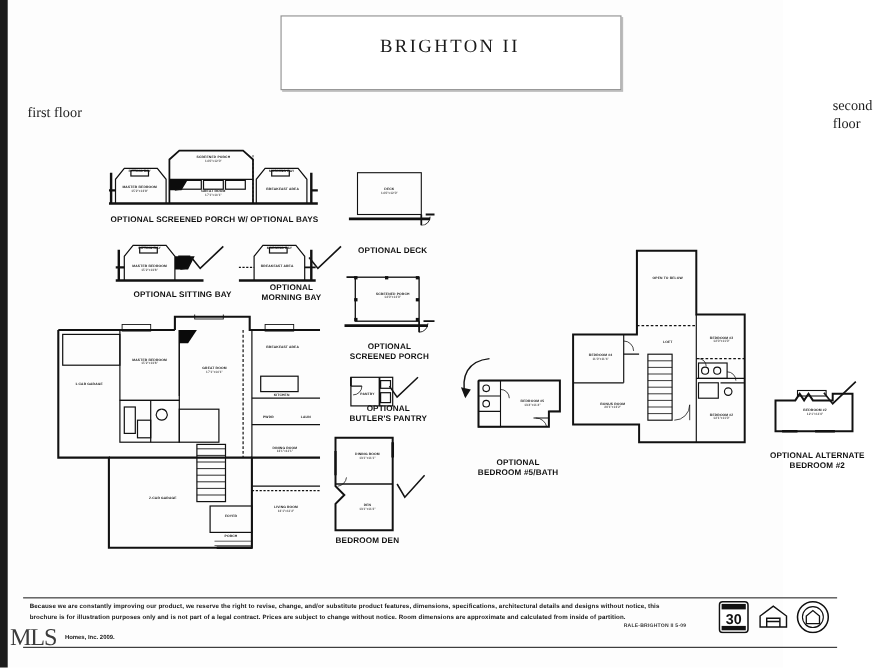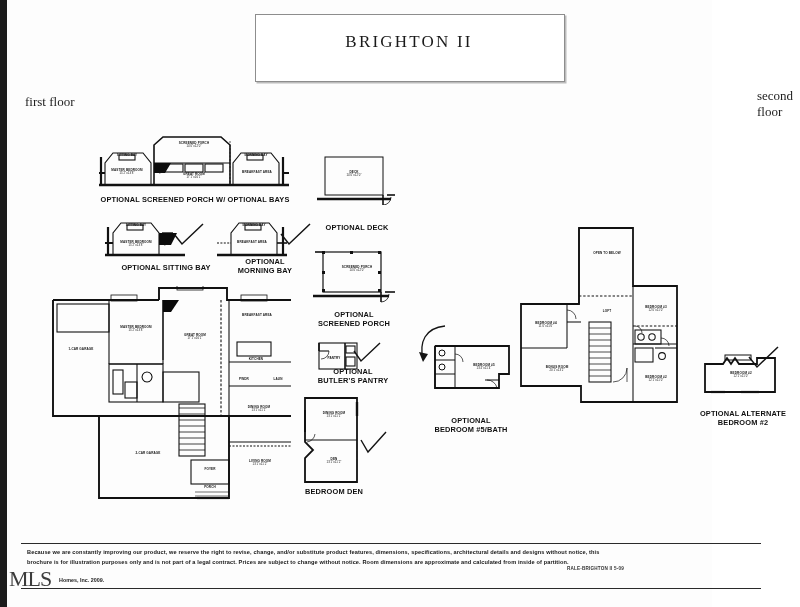--- a/index.html
+++ b/index.html
@@ -501,14 +501,37 @@
 
   <div class="disclaimer">
     <div>Because we are constantly improving our product, we reserve the right to revise, change, and/or substitute product features, dimensions, specifications, architectural details and designs without notice, this</div>
     <div>brochure is for illustration purposes only and is not part of a legal contract. Prices are subject to change without notice. Room dimensions are approximate and calculated from inside of partition.</div>
   </div>
 
   <div class="watermark">MLS</div>
   <div class="copyline">Homes, Inc. 2009.</div>
   <div class="refcode">RALE-BRIGHTON II 5-09</div>
 
+  <div class="logos">
+    <svg width="104" height="30" viewBox="0 0 104 30">
+
+      <g>
+        <rect x="1" y="1" width="26" height="28" rx="3" fill="#fff" stroke="#111" stroke-width="1.4"></rect>
+        <rect x="3" y="3" width="22" height="5" fill="#111"></rect>
+        <text x="14" y="21" font-size="13" font-weight="bold" text-anchor="middle" font-family="Liberation Sans, sans-serif" fill="#111">30</text>
+        <rect x="3" y="23" width="22" height="4" fill="#111"></rect>
+      </g>
+
+      <g fill="none" stroke="#111" stroke-width="1.3">
+        <path d="M38 24 L38 14 L50 5 L62 14 L62 24 Z" fill="#fff"></path>
+        <path d="M44 24 L44 16 L56 16 L56 24"></path>
+        <path d="M44 19 L56 19"></path>
+      </g>
+
+      <g>
+        <circle cx="86" cy="15" r="14" fill="#fff" stroke="#111" stroke-width="1.4"></circle>
+        <circle cx="86" cy="15" r="9.5" fill="#fff" stroke="#111" stroke-width="1"></circle>
+        <path d="M80 21 L80 14 L86 9 L92 14 L92 21 Z" fill="none" stroke="#111" stroke-width="1.2"></path>
+      </g>
+    </svg>
+  </div>
 
 </div>
 
 </body></html>

